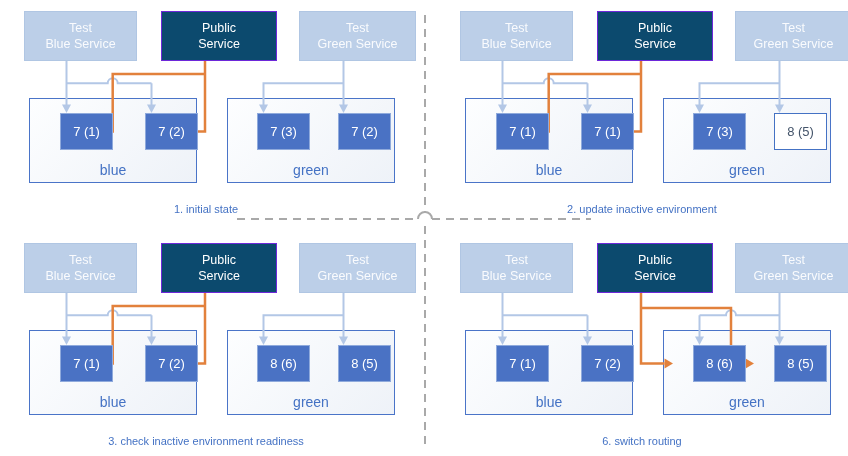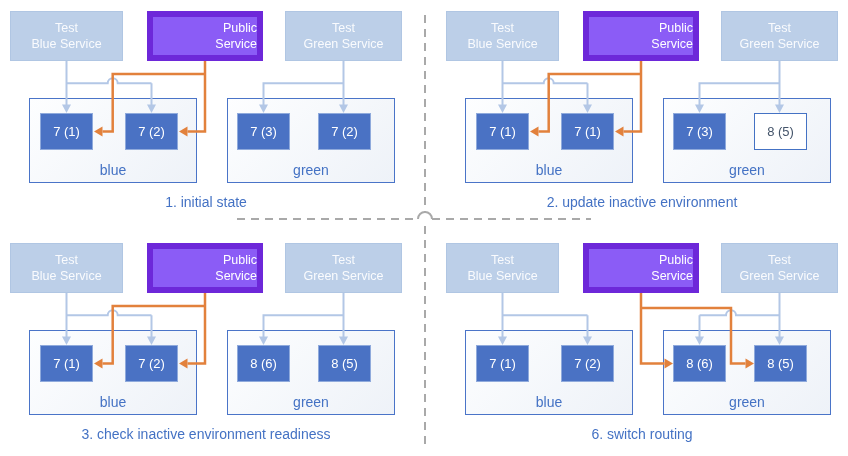--- a/index.html
+++ b/index.html
@@ -12,31 +12,31 @@
 
   .env{position:absolute;top:87px;width:168px;height:85px;border:1.5px solid #4a74c8;
        background:linear-gradient(135deg,#fdfeff 0%,#eef2f8 100%);box-sizing:border-box;}
   .env-label{position:absolute;bottom:4px;left:0;width:100%;text-align:center;
              color:#4472c4;font-size:14px;}
 
   .arrows{position:absolute;left:0;top:0;overflow:visible;}
 
   .pod{position:absolute;top:102px;width:53px;height:37px;background:#4a72c4;
        border:1px solid #8faadc;box-sizing:border-box;color:#ffffff;font-size:13px;
-       display:flex;align-items:center;justify-content:center;}
+       display:flex;align-items:center;justify-content:center;margin-left:20px;}
   .pod[data-variant="outline"]{background:#ffffff;border:1px solid #4472c4;color:#44546a;}
 
   .svc{position:absolute;top:0;height:50px;display:flex;flex-direction:column;
        justify-content:center;text-align:center;font-size:12.5px;line-height:1.32;
-       box-sizing:border-box;}
+       box-sizing:border-box;margin-left:14px;}
   .svc.light{background:#bccfe8;border:1px solid #b0c6e3;color:rgba(255,255,255,0.92);}
-  .svc.mid{background:#8b5cf6;border:6px solid #6d28d9;color:#ffffff;align-items:flex-end;}
-
-  .caption{position:absolute;top:183px;left:0;width:392px;text-align:center;
-           color:#4472c4;font-size:14px;}
+  .svc.mid{background:#0c4a6e;border:1px solid #6d28d9;color:#ffffff;}
+
+  .caption{position:absolute;top:192px;left:0;width:392px;text-align:center;
+           color:#4472c4;font-size:11px;}
 
   .divider{position:absolute;left:0;top:0;pointer-events:none;}
 </style>
 </head>
 <body>
 
 <div class="page">
 
   <div class="panel" style="left:0;top:0">
     <div class="content">

